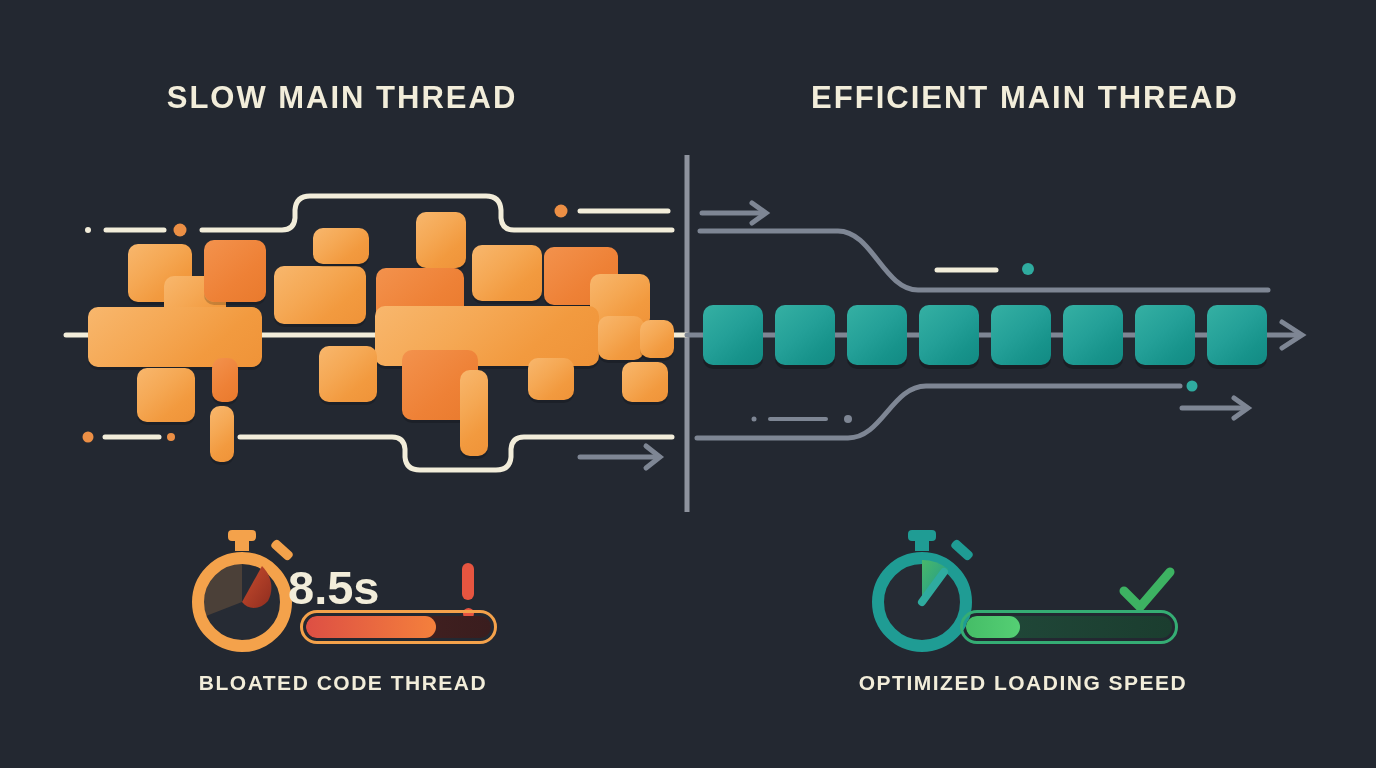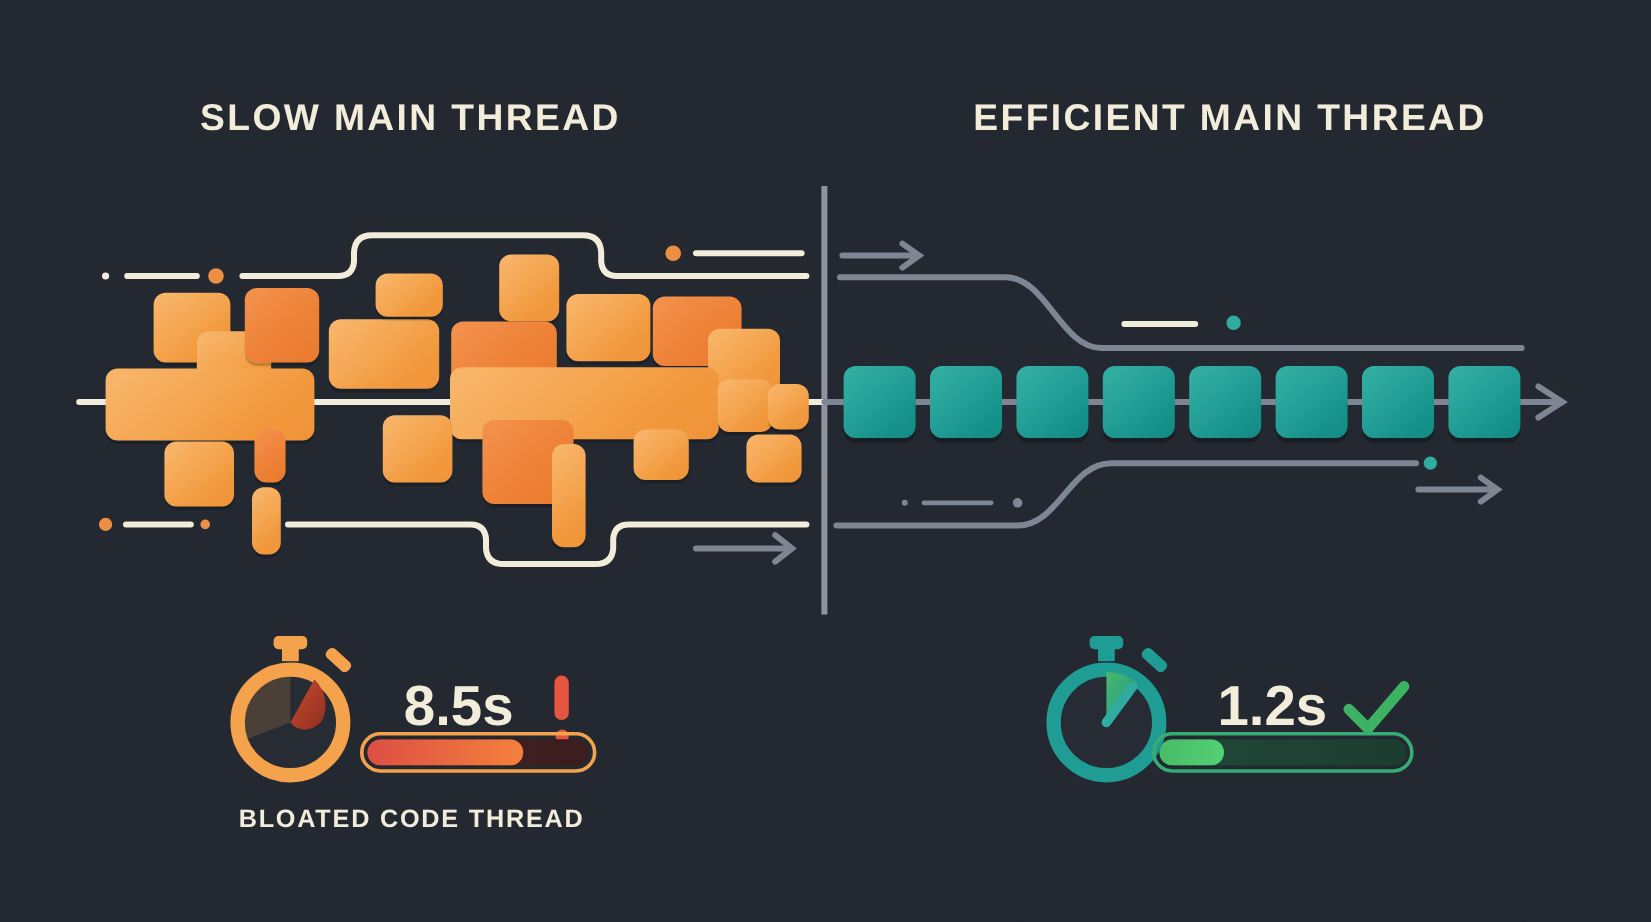--- a/index.html
+++ b/index.html
@@ -25,21 +25,21 @@
   .dot-gray{fill:var(--gray);}
   #blocks-layer{position:absolute;left:0;top:0;width:100%;height:100%;}
   .block{position:absolute;border-radius:10px;}
   .shade-a{background:linear-gradient(140deg,#f8b76d 0%,#f5a854 40%,#f29a3f 70%,#ef9338 100%);
            box-shadow:0 3px 0 rgba(0,0,0,.18);}
   .shade-b{background:linear-gradient(140deg,#f3924d 0%,#ee8136 60%,#e97a2d 100%);
            box-shadow:0 3px 0 rgba(0,0,0,.18);}
   .shade-teal{background:linear-gradient(140deg,#35b0a3 0%,#24a098 45%,#17938b 75%,#128a83 100%);
            box-shadow:0 4px 0 rgba(0,0,0,.25);}
   .time-text{
-    position:absolute;width:140px;text-align:right;top:560px;
+    position:absolute;width:140px;text-align:left;top:560px;
     font-size:47px;font-weight:800;color:var(--ink);
   }
   .caption{
     position:absolute;width:420px;text-align:center;top:671px;margin:0;
     font-size:21px;font-weight:700;letter-spacing:1.5px;color:var(--ink);
   }
   .pbar{position:absolute;top:610px;height:34px;border-radius:18px;border:3px solid;box-sizing:border-box;padding:3px;}
   .pbar.slow{left:300px;width:197px;border-color:var(--orange);}
   .pbar.fast{left:960px;width:218px;border-color:#35ad74;}
   .pbar .track{width:100%;height:100%;border-radius:12px;overflow:hidden;}
@@ -166,23 +166,23 @@
           <stop offset="1" stop-color="#1d978f"></stop>
       </linearGradient>
     </defs>
     <rect x="42" y="2" width="28" height="11" rx="4" fill="var(--teal)"></rect>
     <rect x="49" y="10" width="14" height="13" fill="var(--teal)"></rect>
     <rect x="84" y="17" width="24" height="10" rx="4" fill="var(--teal)" transform="rotate(42 96 22)"></rect>
     <circle cx="56" cy="74" r="44" fill="#262b34" stroke="var(--teal)" stroke-width="12"></circle>
     <path d="M56,74 L56,32 A42,42 0 0 1 82,41 Z" fill="url(#gradGreen)"></path>
     <line x1="56" y1="74" x2="78" y2="44" stroke="var(--teal-light)" stroke-width="8" stroke-linecap="round"></line>
   </svg>
-  <div class="time-text" style="left:966px">1.2s</div>
   <svg class="deco" style="left:1118px;top:565px" width="58" height="48" viewBox="0 0 58 48">
     <polyline points="6,26 22,42 52,7" fill="none" stroke="var(--green)" stroke-width="9" stroke-linecap="round" stroke-linejoin="round"></polyline>
   </svg>
   <div class="pbar fast">
     <div class="track">
       <div class="fill" style="width: 26%;"></div>
     </div>
   </div>
+  <p class="caption" style="left:813px">OPTIMIZED LOADING SPEED</p>
 
 </div>
 
 </body></html>

